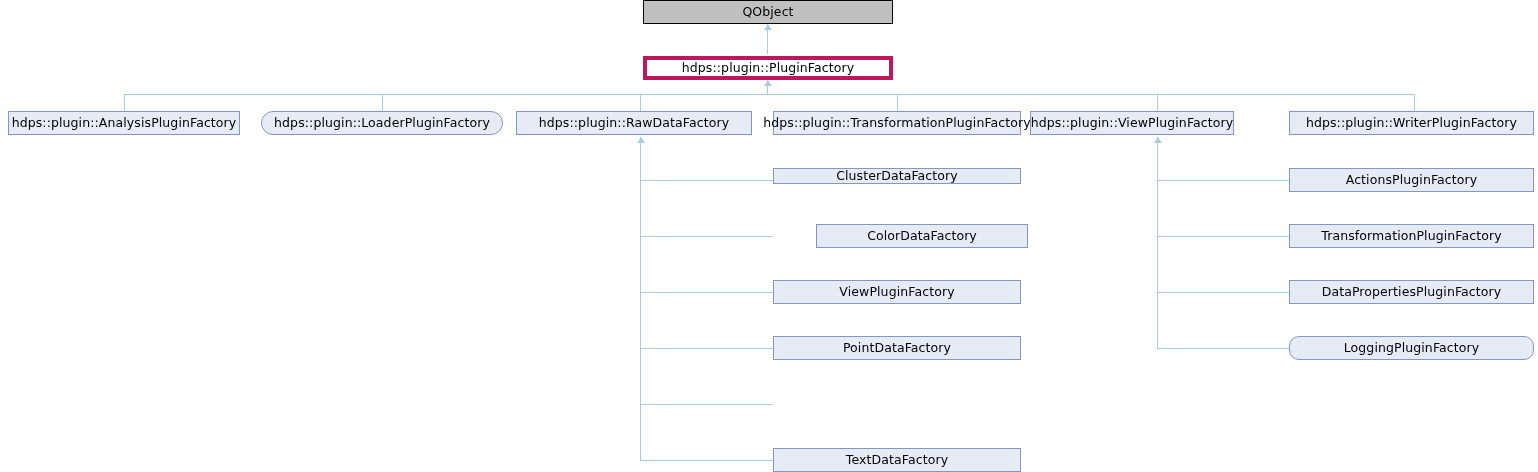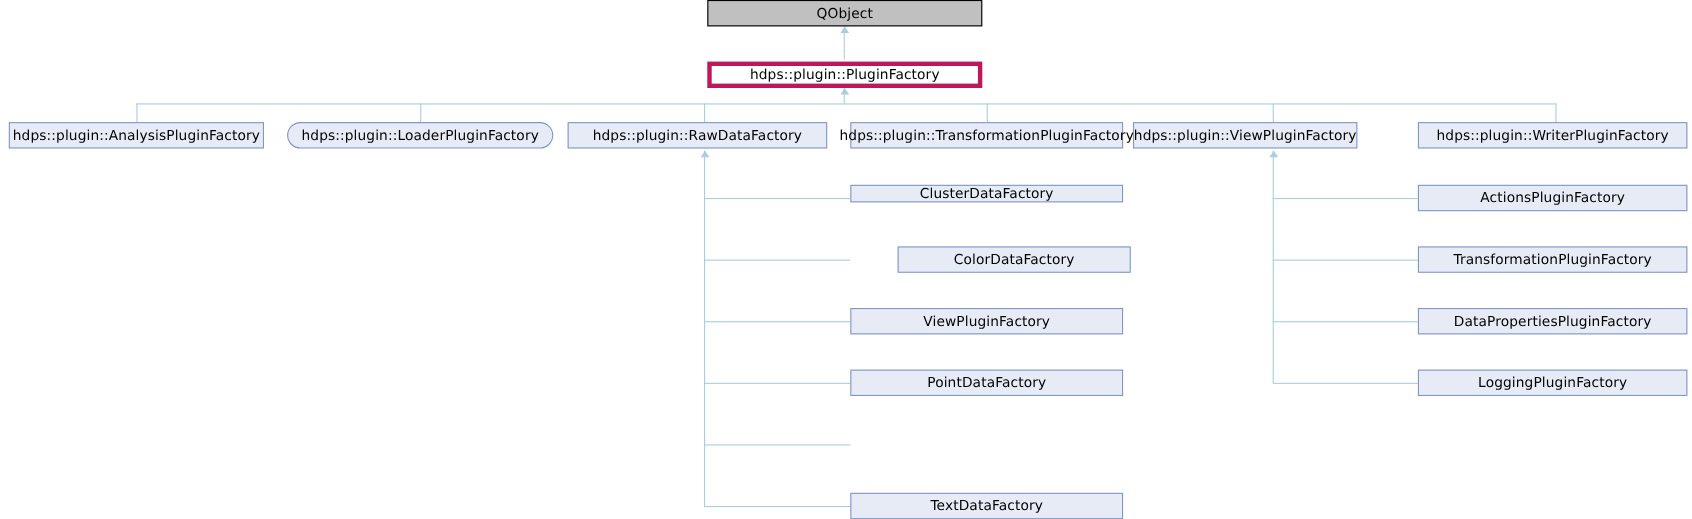--- a/index.html
+++ b/index.html
@@ -105,15 +105,15 @@
 
   <div class="node node-derived" style="left:773px; top:168px; width:248px; height:16px;">ClusterDataFactory</div>
   <div class="node node-derived" style="left:816px; top:224px; width:212px; height:24px;">ColorDataFactory</div>
   <div class="node node-derived" style="left:773px; top:280px; width:248px; height:24px;">ViewPluginFactory</div>
   <div class="node node-derived" style="left:773px; top:336px; width:248px; height:24px;">PointDataFactory</div>
   <div class="node node-derived" style="left:1289px; top:168px; width:245px; height:24px;">ActionsPluginFactory</div>
 
   <div class="node node-derived" style="left:773px; top:448px; width:248px; height:24px;">TextDataFactory</div>
   <div class="node node-derived" style="left:1289px; top:224px; width:245px; height:24px;">TransformationPluginFactory</div>
   <div class="node node-derived" style="left:1289px; top:280px; width:245px; height:24px;">DataPropertiesPluginFactory</div>
-  <div class="node node-derived" style="left:1289px; top:336px; width:245px; height:24px;">LoggingPluginFactory</div>
+  <div class="node node-derived" style="left:1289px; top:336px; width:245px; height:24px;border-radius:10px;">LoggingPluginFactory</div>
 
 </div>
 
 </body></html>

